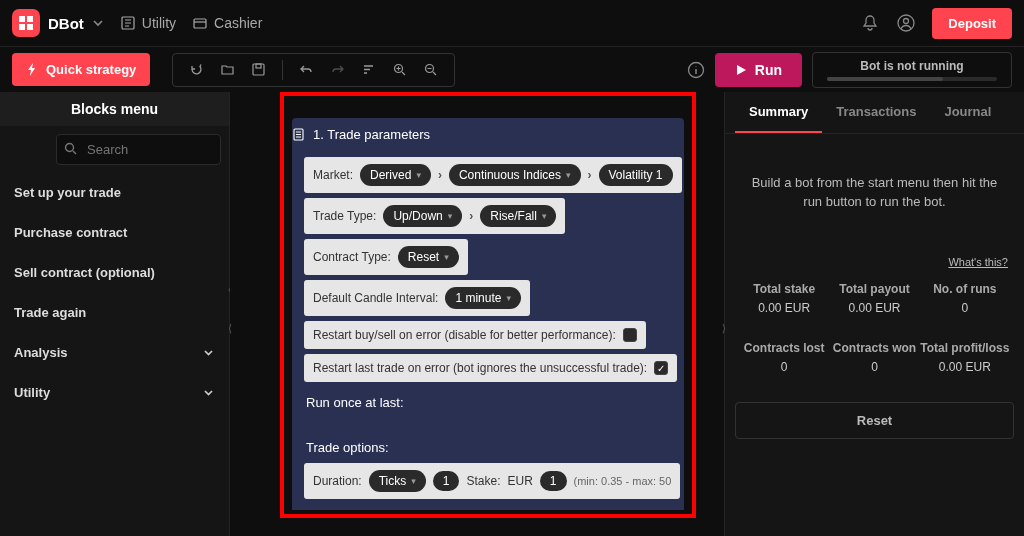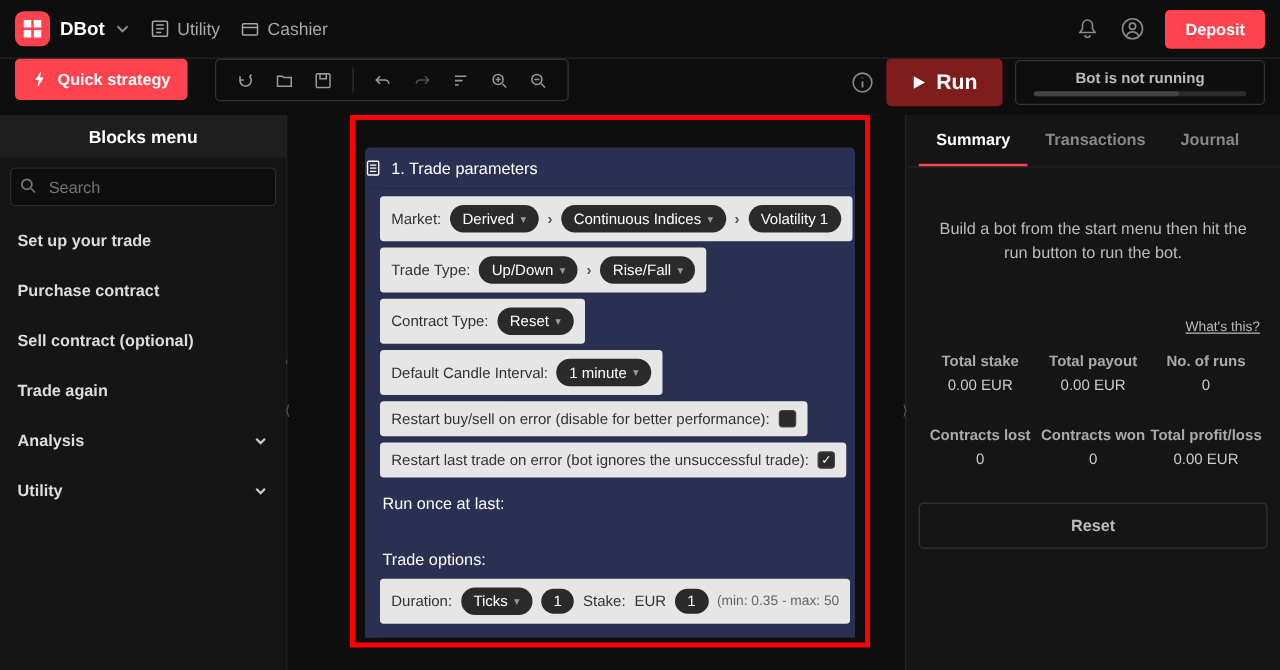--- a/index.html
+++ b/index.html
@@ -10,41 +10,41 @@
 .topbar { height:46px; display:flex; align-items:center; padding:0 12px; gap:16px; }
 .brand { display:flex; align-items:center; gap:8px; color:#fff; font-weight:700; font-size:15px; }
 .brand-logo { width:28px; height:28px; background:#ff444f; border-radius:7px; display:flex; align-items:center; justify-content:center; }
 .brand-caret { color:#8a8a8a; }
 .navitem { display:flex; align-items:center; gap:6px; color:#a8a8a8; font-size:14px; }
 .topbar-spacer { flex:1; }
 .icon-btn { color:#888; display:flex; }
 .deposit-btn { background:#ff444f; color:#fff; border:none; padding:8px 16px; border-radius:4px; font-weight:700; font-size:13px; }
 
 
-.row2 { height:46px; display:flex; align-items:flex-start; padding:0 12px; gap:10px; border-top:1px solid #242424; }
+.row2 { height:46px; display:flex; align-items:center; padding:0 12px; gap:10px; border-top:1px solid #242424; }
 .quick-strategy-btn { background:#ff444f; color:#fff; border:none; padding:9px 14px; border-radius:4px; font-weight:700; font-size:13px; display:flex; align-items:center; gap:7px; }
 .toolbar-group { display:flex; align-items:center; gap:4px; border:1px solid #333; border-radius:4px; padding:4px 10px; height:34px; margin-left:12px; }
 .toolbar-sep { width:1px; height:20px; background:#333; margin:0 6px; }
 .tool-icon { color:#9a9a9a; padding:0 6px; }
 .row2-right { margin-left:auto; display:flex; align-items:center; gap:10px; }
-.run-btn { background:#7f1d1d; color:#fff; border:none; padding:9px 20px; border-radius:4px; font-weight:700; font-size:17px; display:flex; align-items:center; gap:8px; }
+.run-btn { background:#be185d; color:#fff; border:none; padding:9px 20px; border-radius:4px; font-weight:700; font-size:14px; display:flex; align-items:center; gap:8px; }
 .status-box { border:1px solid #333; border-radius:4px; padding:6px 14px; width:200px; text-align:center; }
 .status-text { color:#bbb; font-weight:600; font-size:12px; }
 .status-bar { height:4px; background:#2b2b2b; border-radius:3px; margin-top:4px; position:relative; }
 .status-bar::before { content:""; position:absolute; left:0; top:0; height:100%; width:68%; background:#444; border-radius:3px; }
 
 
 .main { display:flex; height:444px; }
 
 
 .sidebar { width:230px; background:#151515; border-right:1px solid #242424; display:flex; flex-direction:column; }
 .blocks-title { text-align:center; font-weight:700; color:#fff; padding:9px 0; background:#1e1e1e; font-size:14px; }
 .search-wrap { padding:8px; }
 .search-input { width:100%; background:#0e0e0e; border:1px solid #2b2b2b; border-radius:4px; color:#888; padding:7px 10px 7px 30px; font-size:13px; }
-.search-wrap { position:relative; }
+.search-wrap { position:relative;margin-left:48px; }
 .search-wrap .search-icon { position:absolute; left:16px; top:16px; color:#777; }
 .menu-item { padding:12px 14px; color:#ddd; font-weight:600; border-bottom:1px solid #161616; display:flex; align-items:center; justify-content:space-between; font-size:13px; }
 .menu-chevron { color:#ccc; }
 .collapse-handle { position:absolute; left:228px; top:284px; color:#555; font-size:10px; }
 
 
 .canvas { flex:1; background:#0e0e0e; position:relative; }
 .frame { position:absolute; left:50px; top:0; width:416px; height:426px; border:4px solid #ff0000; }
 .block-root { position:absolute; left:62px; top:26px; width:392px; }
 .block-header { background:#2a3052; color:#fff; padding:9px 0; display:flex; align-items:center; gap:8px; font-size:13px; font-weight:500; border-top-left-radius:4px; border-top-right-radius:4px; }

